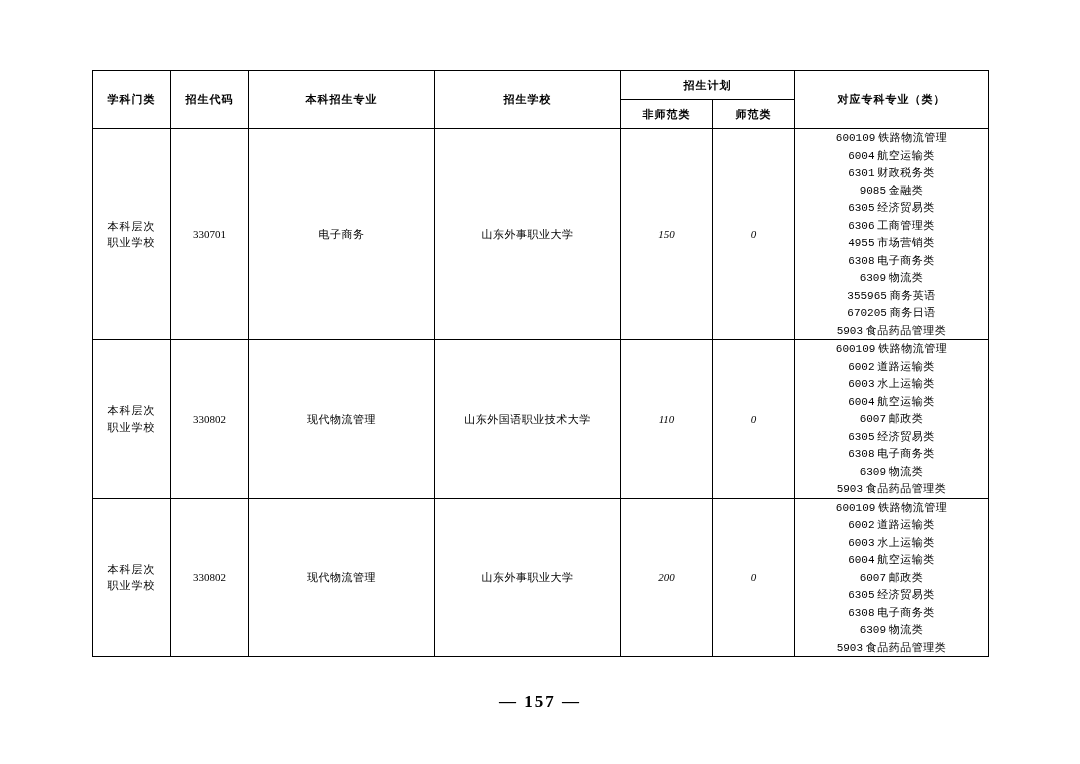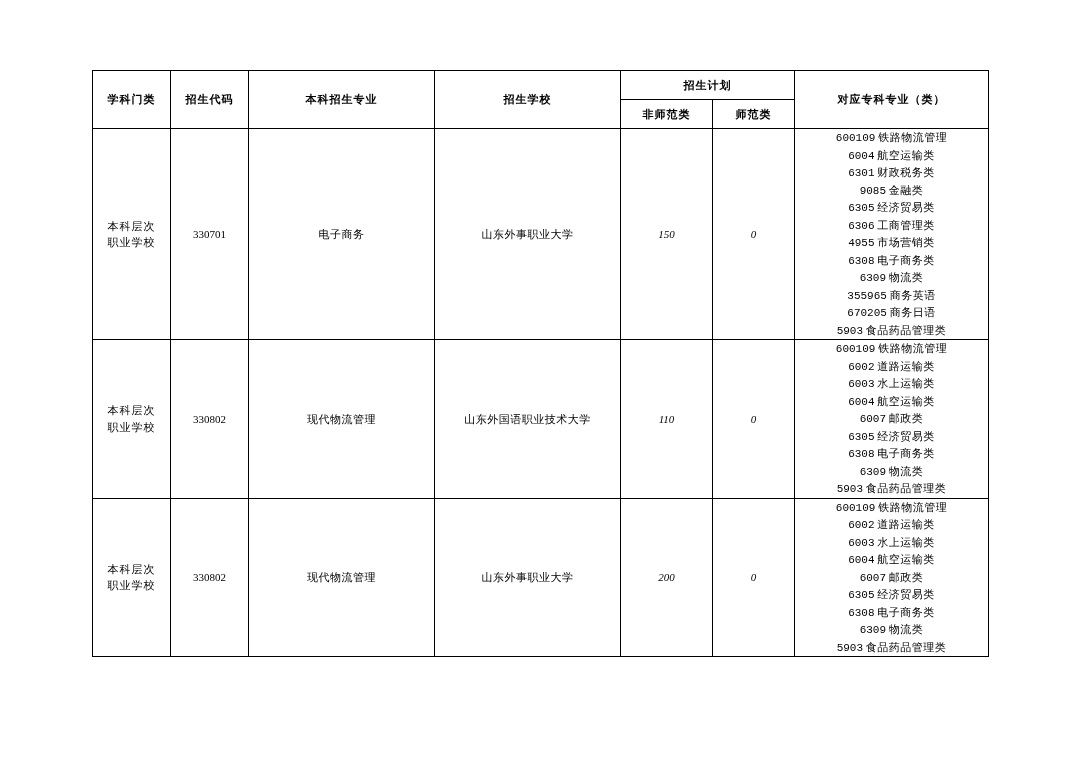--- a/index.html
+++ b/index.html
@@ -201,14 +201,15 @@
           <div class="ref-line"><span class="ref-code">6305</span> <span class="ref-name">经济贸易类</span></div>
           <div class="ref-line"><span class="ref-code">6308</span> <span class="ref-name">电子商务类</span></div>
           <div class="ref-line"><span class="ref-code">6309</span> <span class="ref-name">物流类</span></div>
           <div class="ref-line"><span class="ref-code">5903</span> <span class="ref-name">食品药品管理类</span></div>
         </td>
       </tr>
 
     </tbody>
   </table>
 
+  <div class="page-number">— 157 —</div>
 
 </div>
 
 </body></html>

